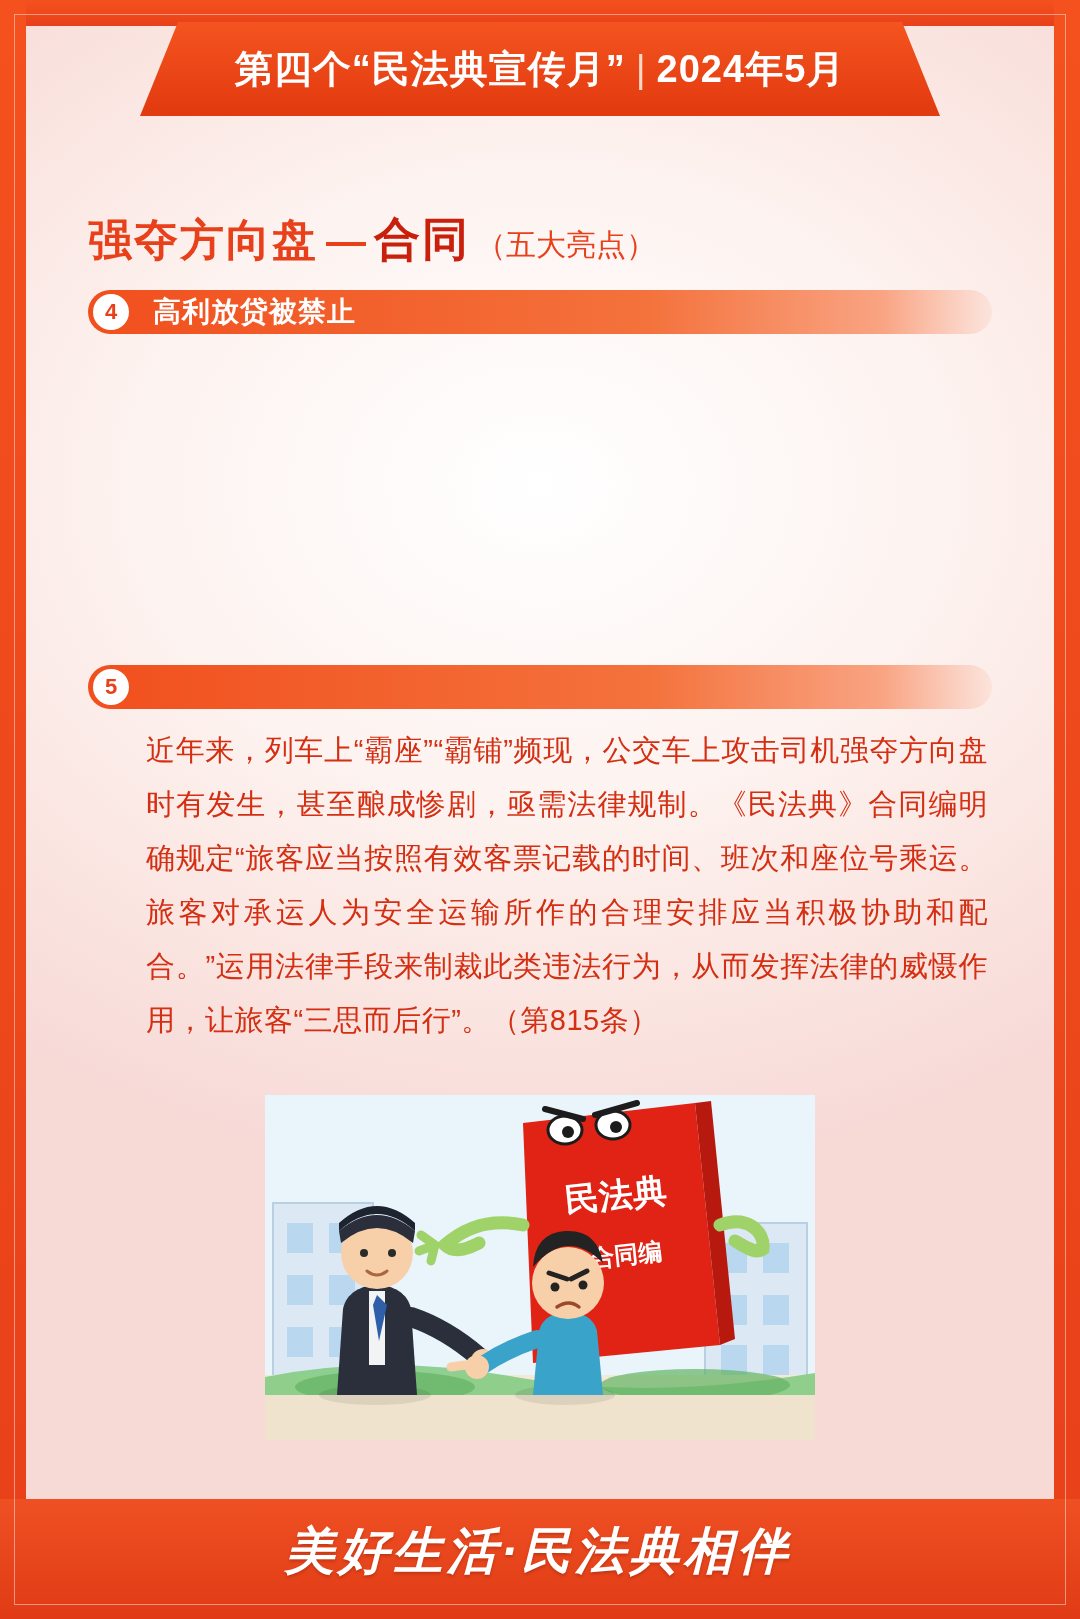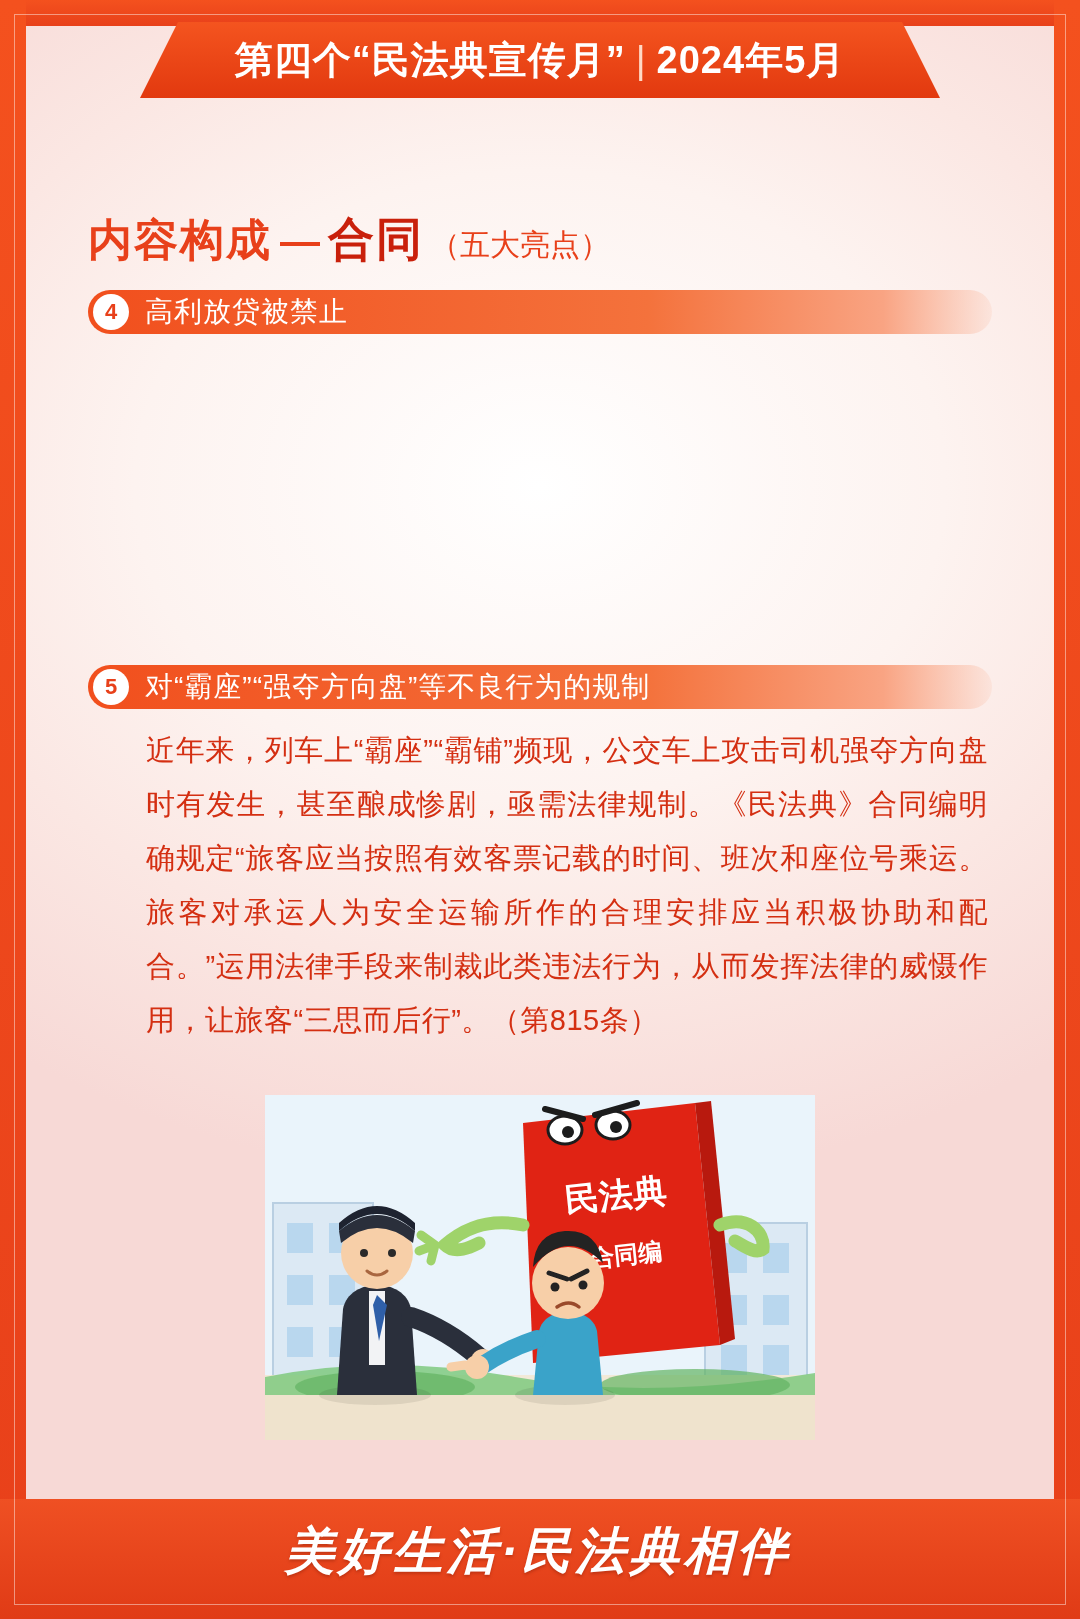--- a/index.html
+++ b/index.html
@@ -38,21 +38,21 @@
     pointer-events: none;
   }
 
   
   .ribbon {
     position: absolute;
     top: 22px;
     left: 50%;
     transform: translateX(-50%);
     width: 800px;
-    height: 76px;
+    height: 94px;
     background: linear-gradient(180deg, #f4541f 0%, #e2390f 100%);
     clip-path: polygon(38px 0, calc(100% - 38px) 0, 100% 100%, 0 100%);
     display: flex;
     align-items: center;
     justify-content: center;
     box-shadow: 0 2px 6px rgba(160,40,10,0.25);
   }
   .ribbon-text {
     color: #ffffff;
     font-size: 38px;
@@ -129,22 +129,22 @@
     font-size: 22px;
     font-weight: bold;
     display: flex;
     align-items: center;
     justify-content: center;
     flex: none;
   }
   .bar-label {
     color: #ffffff;
     font-size: 28px;
-    font-weight: normal;
-    margin-left: 16px;
+    font-weight: bold;
+    margin-left: 24px;
     letter-spacing: 1px;
     white-space: nowrap;
   }
   .para {
     margin-top: 14px;
     padding-left: 62px;
     padding-right: 4px;
     color: #d42f12;
     font-size: 29px;
     line-height: 54px;
@@ -188,37 +188,36 @@
   <div class="frame-bottom"></div>
   <div class="inset-line"></div>
 
   <div class="ribbon">
     <div class="ribbon-text">
       <span>第四个“民法典宣传月”</span><span class="ribbon-sep">|</span><span>2024年5月</span>
     </div>
   </div>
 
   <div class="section-title">
-    <span class="st-a">内容构成</span>
+    <span class="st-a">强夺方向盘</span>
     <span class="st-dash">—</span>
     <span class="st-b">合同</span>
     <span class="st-c">（五大亮点）</span>
   </div>
 
   <div class="item item-4">
     <div class="bar">
       <div class="bar-num">4</div>
       <div class="bar-label">高利放贷被禁止</div>
     </div>
   </div>
 
   <div class="item item-5">
     <div class="bar">
       <div class="bar-num">5</div>
-      <div class="bar-label">对“霸座”“强夺方向盘”等不良行为的规制</div>
     </div>
     <div class="para">近年来，列车上“霸座”“霸铺”频现，公交车上攻击司机强夺方向盘时有发生，甚至酿成惨剧，亟需法律规制。《民法典》合同编明确规定“旅客应当按照有效客票记载的时间、班次和座位号乘运。旅客对承运人为安全运输所作的合理安排应当积极协助和配合。”运用法律手段来制裁此类违法行为，从而发挥法律的威慑作用，让旅客“三思而后行”。（第815条）</div>
   </div>
 
   <div class="illus">
     <svg viewBox="0 0 550 345" width="550" height="345">
 
       <rect x="0" y="0" width="550" height="345" fill="#eaf4fb"></rect>
 
       <g>

